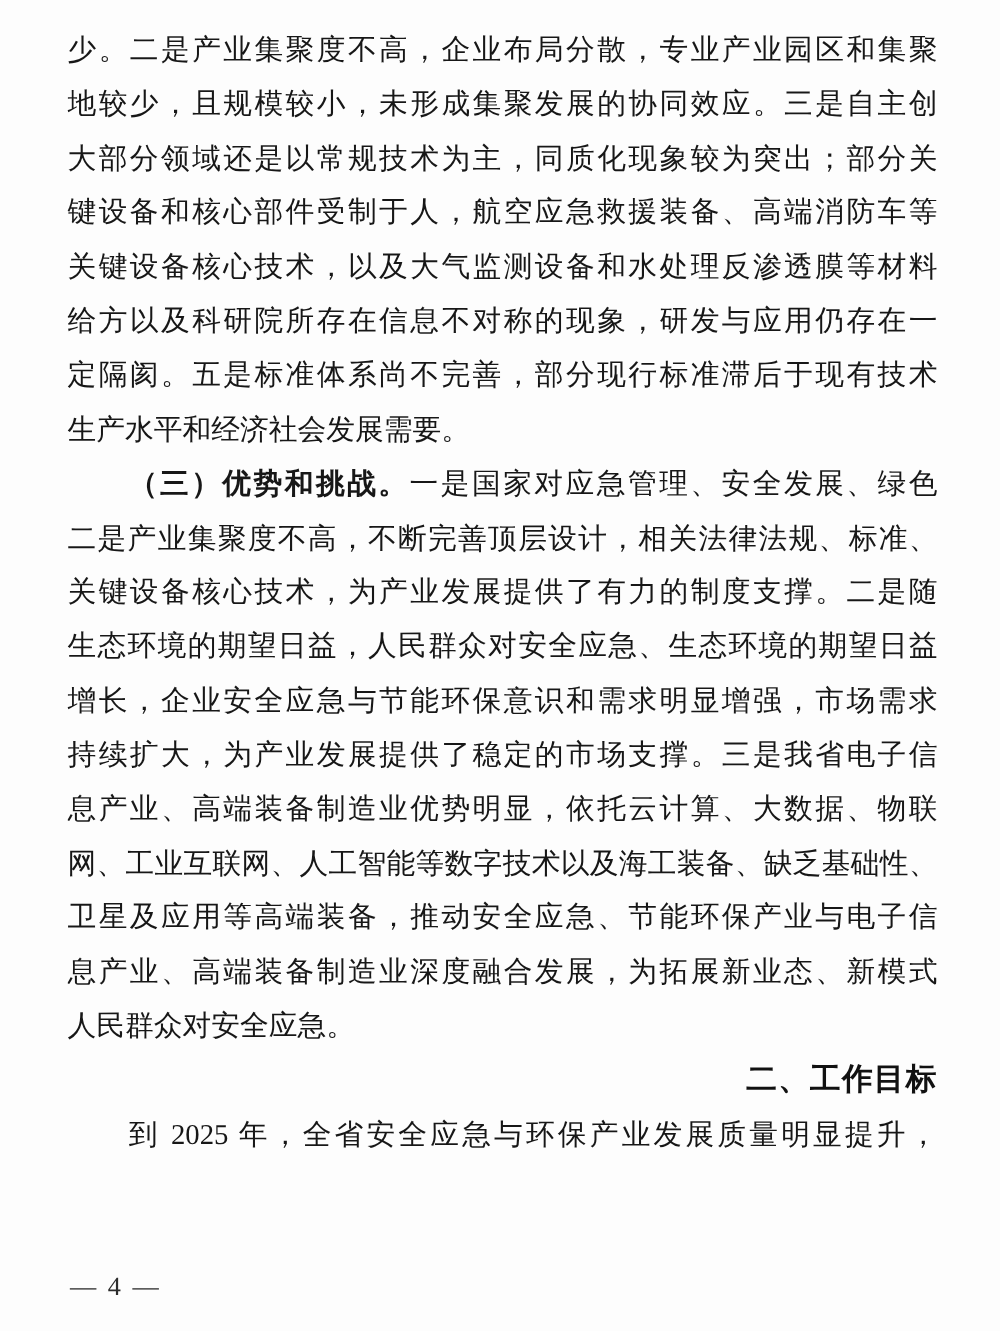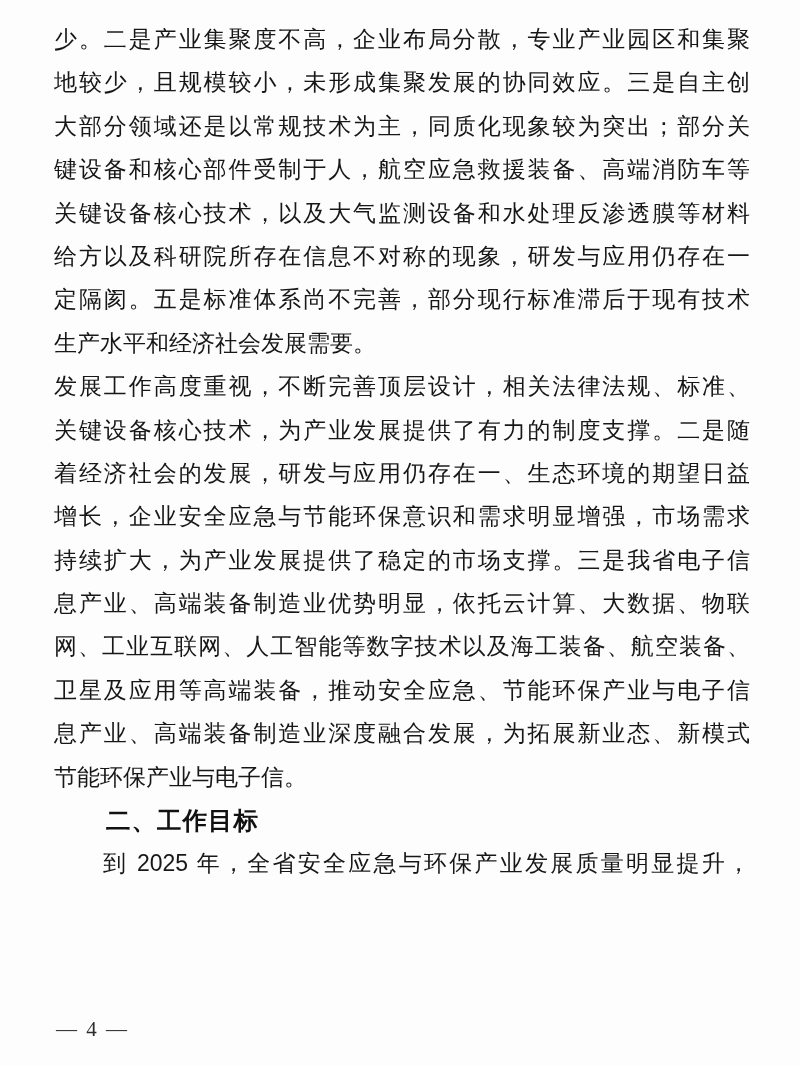--- a/index.html
+++ b/index.html
@@ -13,21 +13,21 @@
     position: relative;
     overflow: hidden;
   }
   .page-content {
     position: absolute;
     left: 54px;
     top: 18px;
     width: 696px;
   }
   .line {
-    font-family: Liberation Sans, sans-serif;
+    font-family: Liberation Serif, serif;
     font-size: 23px;
     line-height: 43.4px;
     height: 43.4px;
     color: #171717;
     text-align: justify;
     text-align-last: justify;
     overflow: hidden;
   }
   .line.last-line {
     text-align-last: left;
@@ -41,20 +41,21 @@
   .section-heading {
     font-family: "Liberation Sans", "DejaVu Sans", sans-serif;
     font-weight: bold;
     font-size: 24.5px;
     line-height: 43.4px;
     height: 43.4px;
     margin: 0;
     padding-left: 52px;
     color: #111111;
     letter-spacing: 1px;
+    text-align: right;
   }
   .page-footer {
     position: absolute;
     left: 56px;
     top: 1014px;
     font-family: "Liberation Serif", "DejaVu Serif", serif;
     font-size: 21px;
     line-height: 30px;
     color: #2c2c2c;
     letter-spacing: 2px;
@@ -70,30 +71,31 @@
     <div class="line">地较少，且规模较小，未形成集聚发展的协同效应。三是自主创</div>
     <div class="line">大部分领域还是以常规技术为主，同质化现象较为突出；部分关</div>
     <div class="line">键设备和核心部件受制于人，航空应急救援装备、高端消防车等</div>
     <div class="line">关键设备核心技术，以及大气监测设备和水处理反渗透膜等材料</div>
     <div class="line">给方以及科研院所存在信息不对称的现象，研发与应用仍存在一</div>
     <div class="line">定隔阂。五是标准体系尚不完善，部分现行标准滞后于现有技术</div>
     <div class="line last-line">生产水平和经济社会发展需要。</div>
   </section>
 
   <section>
-    <div class="line">发展工作高度重视，不断完善顶层设计，相关法律法规、标准、</div>
+    <div class="line indent-2"><span class="lead-kaiti">（三）优势和挑战。</span><span>一是国家对应急管理、安全发展、绿色</span></div>
+    <div class="line">二是产业集聚度不高，不断完善顶层设计，相关法律法规、标准、</div>
     <div class="line">关键设备核心技术，为产业发展提供了有力的制度支撑。二是随</div>
-    <div class="line">着经济社会的发展，研发与应用仍存在一、生态环境的期望日益</div>
+    <div class="line">生态环境的期望日益，人民群众对安全应急、生态环境的期望日益</div>
     <div class="line">增长，企业安全应急与节能环保意识和需求明显增强，市场需求</div>
     <div class="line">持续扩大，为产业发展提供了稳定的市场支撑。三是我省电子信</div>
     <div class="line">息产业、高端装备制造业优势明显，依托云计算、大数据、物联</div>
-    <div class="line">网、工业互联网、人工智能等数字技术以及海工装备、航空装备、</div>
+    <div class="line">网、工业互联网、人工智能等数字技术以及海工装备、缺乏基础性、</div>
     <div class="line">卫星及应用等高端装备，推动安全应急、节能环保产业与电子信</div>
     <div class="line">息产业、高端装备制造业深度融合发展，为拓展新业态、新模式</div>
-    <div class="line last-line">节能环保产业与电子信。</div>
+    <div class="line last-line">人民群众对安全应急。</div>
   </section>
 
   <h2 class="section-heading">二、工作目标</h2>
 
   <section>
     <div class="line indent-2">到 2025 年，全省安全应急与环保产业发展质量明显提升，</div>
   </section>
 
 </main>
 

